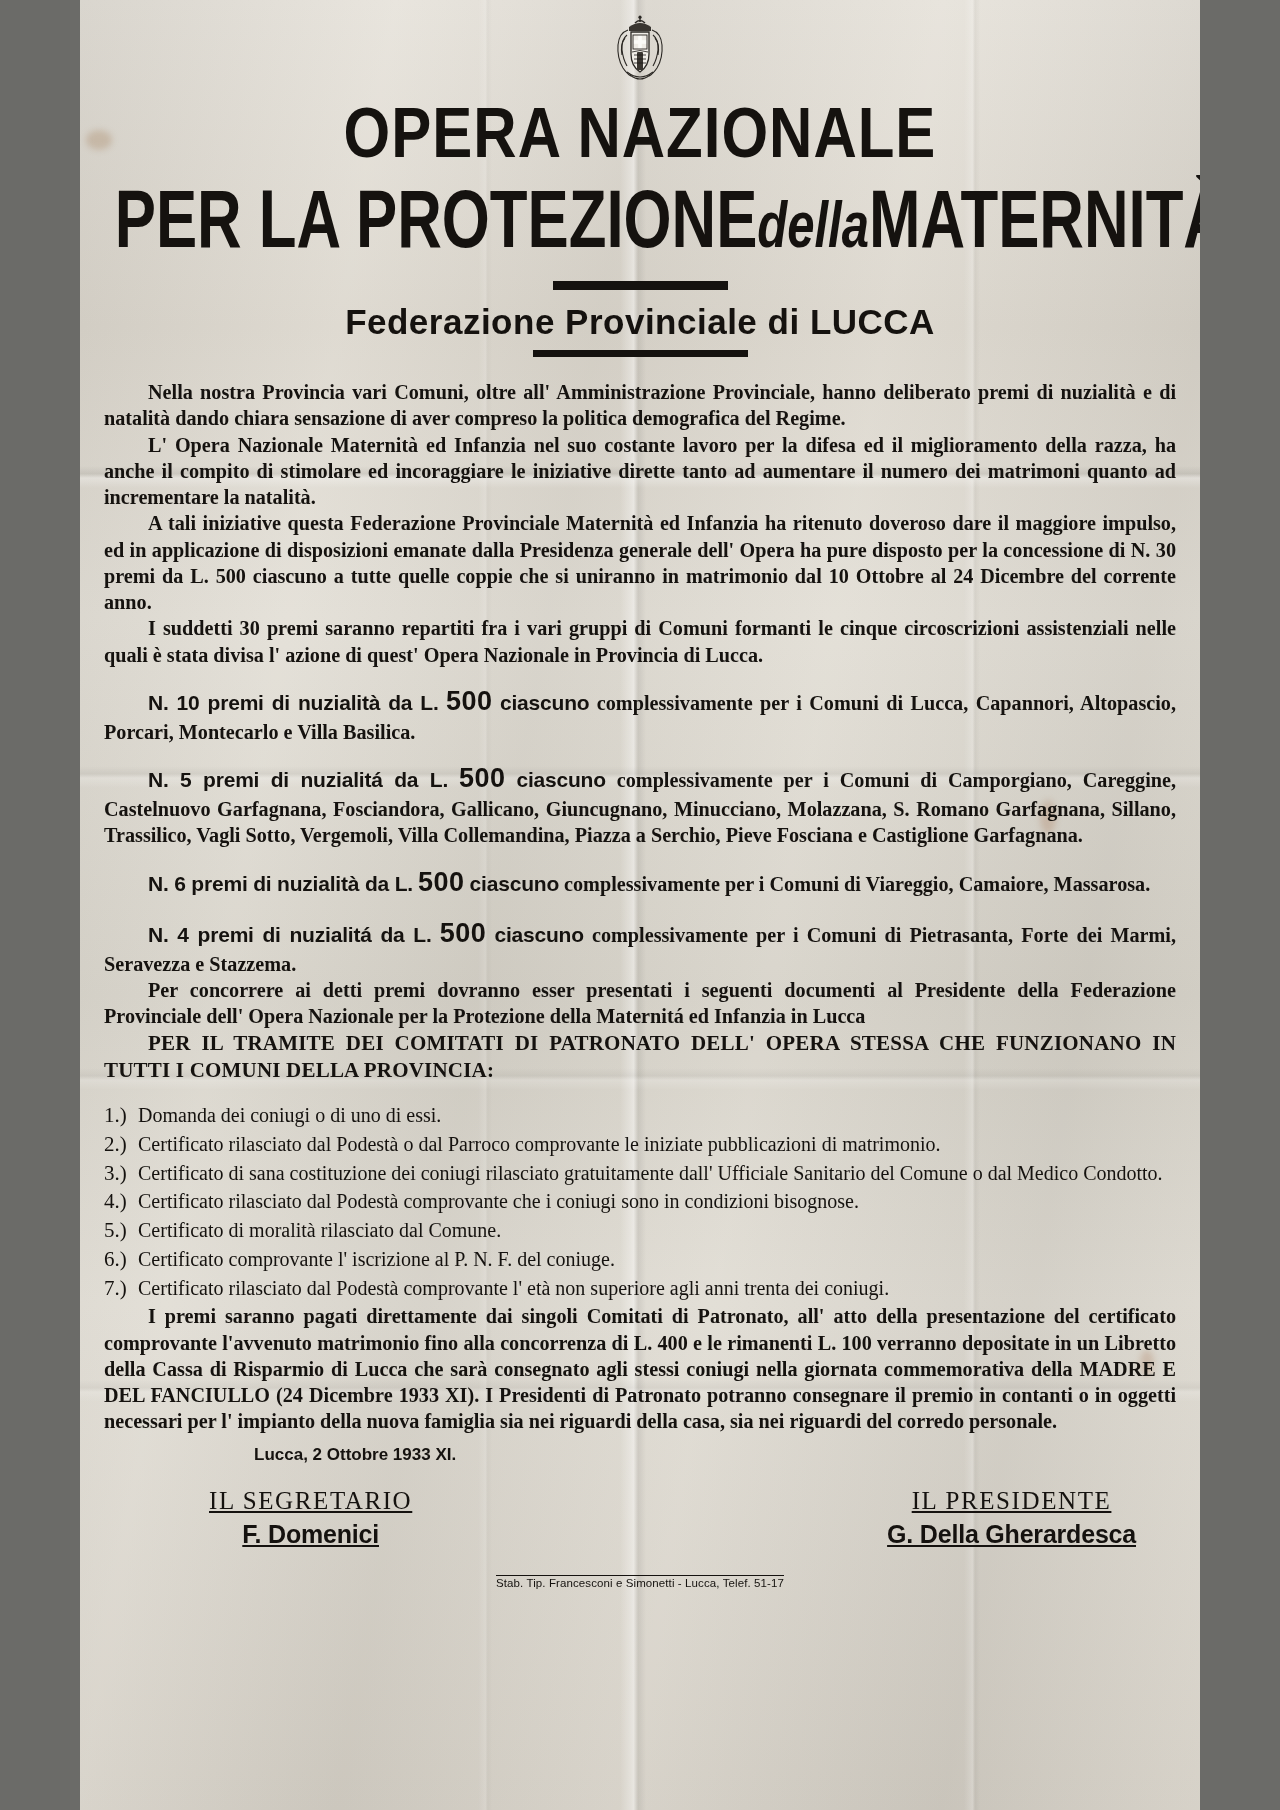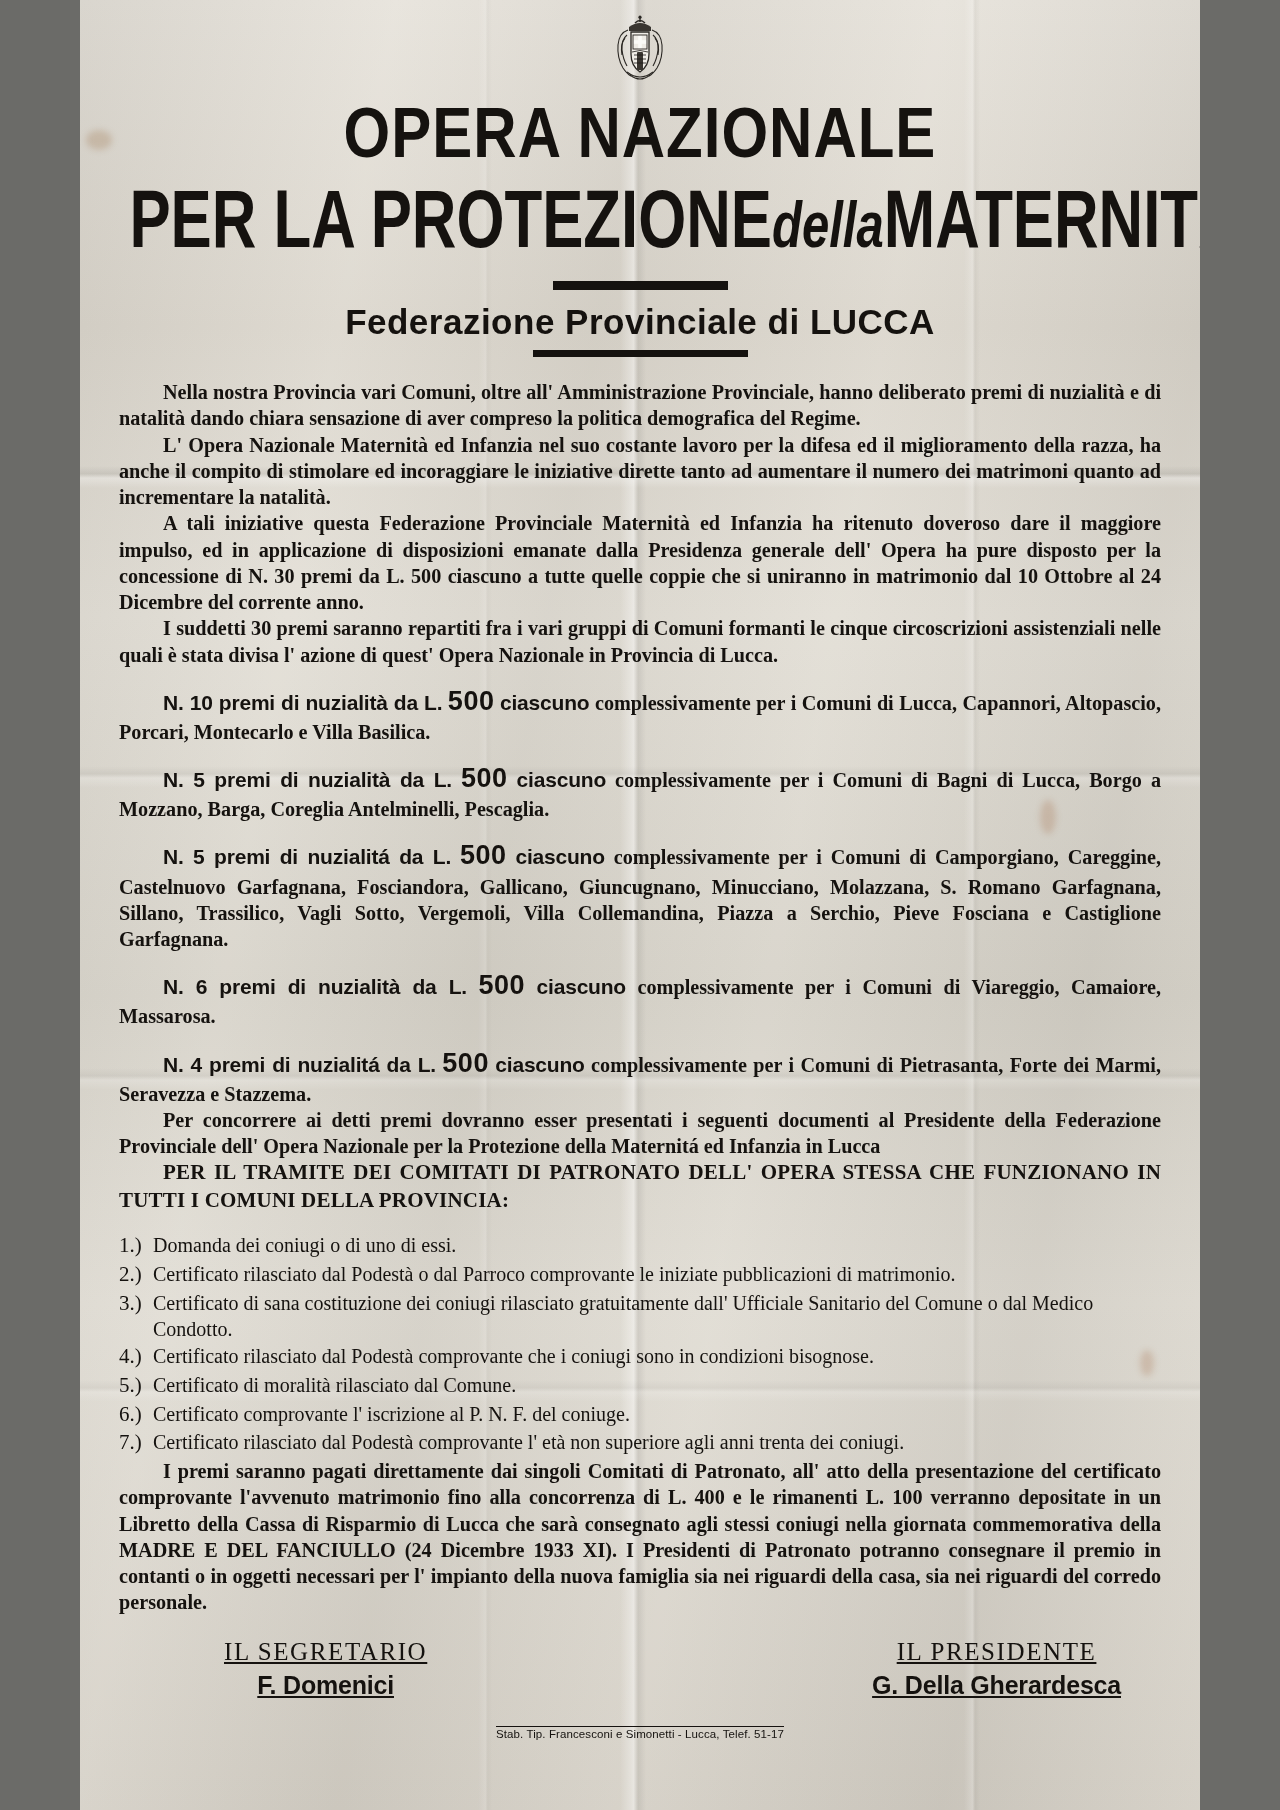--- a/index.html
+++ b/index.html
@@ -32,21 +32,21 @@
     background: linear-gradient(180deg, rgba(0,0,0,0.0), rgba(0,0,0,0.07) 35%, rgba(255,255,255,0.30) 55%, rgba(0,0,0,0.0));
     pointer-events: none;
   }
   .stain {
     position: absolute; border-radius: 50%;
     pointer-events: none;
   }
   .content {
     position: relative;
     z-index: 3;
-    padding: 0 39px;
+    padding: 0 24px;
   }
 
   
   .emblem-wrap { text-align: center; padding-top: 14px; height: 78px; }
   .emblem { display: inline-block; }
 
   
   .title-1 {
     text-align: center;
     font-family: "Liberation Sans", sans-serif;
@@ -282,25 +282,20 @@
       <p>L' Opera Nazionale Maternità ed Infanzia nel suo costante lavoro per la difesa ed il miglioramento della razza, ha anche il compito di stimolare ed incoraggiare le iniziative dirette tanto ad aumentare il numero dei matrimoni quanto ad incrementare la natalità.</p>
       <p>A tali iniziative questa Federazione Provinciale Maternità ed Infanzia ha ritenuto doveroso dare il maggiore impulso, ed in applicazione di disposizioni emanate dalla Presidenza generale dell' Opera ha pure disposto per la concessione di N. 30 premi da L. 500 ciascuno a tutte quelle coppie che si uniranno in matrimonio dal 10 Ottobre al 24 Dicembre del corrente anno.</p>
       <p>I suddetti 30 premi saranno repartiti fra i vari gruppi di Comuni formanti le cinque circoscrizioni assistenziali nelle quali è stata divisa l' azione di quest' Opera Nazionale in Provincia di Lucca.</p>
 
       <div class="premio">
         <span class="lead">N. 10 premi di nuzialità da L.</span>
         <span class="amount">500</span>
         <span class="lead">ciascuno</span><span class="rest"> complessivamente per i Comuni di Lucca, Capannori, Altopascio, Porcari, Montecarlo e Villa Basilica.</span>
       </div>
 
-      <div class="premio">
-        <span class="lead">N. 5 premi di nuzialità da L.</span>
-        <span class="amount">500</span>
-        <span class="lead">ciascuno</span><span class="rest"> complessivamente per i Comuni di Bagni di Lucca, Borgo a Mozzano, Barga, Coreglia Antelminelli, Pescaglia.</span>
-      </div>
 
       <div class="premio">
         <span class="lead">N. 5 premi di nuzialitá da L.</span>
         <span class="amount">500</span>
         <span class="lead">ciascuno</span><span class="rest"> complessivamente per i Comuni di Camporgiano, Careggine, Castelnuovo Garfagnana, Fosciandora, Gallicano, Giuncugnano, Minucciano, Molazzana, S. Romano Garfagnana, Sillano, Trassilico, Vagli Sotto, Vergemoli, Villa Collemandina, Piazza a Serchio, Pieve Fosciana e Castiglione Garfagnana.</span>
       </div>
 
       <div class="premio">
         <span class="lead">N. 6 premi di nuzialità da L.</span>
         <span class="amount">500</span>
@@ -343,20 +338,21 @@
         <span class="txt">Certificato comprovante l' iscrizione al P. N. F. del coniuge.</span>
       </li>
       <li>
         <span class="num">7.)</span>
         <span class="txt">Certificato rilasciato dal Podestà comprovante l' età non superiore agli anni trenta dei coniugi.</span>
       </li>
     </ul>
 
     <div class="closing">I premi saranno pagati direttamente dai singoli Comitati di Patronato, all' atto della presentazione del certificato comprovante l'avvenuto matrimonio fino alla concorrenza di L. 400 e le rimanenti L. 100 verranno depositate in un Libretto della Cassa di Risparmio di Lucca che sarà consegnato agli stessi coniugi nella giornata commemorativa della MADRE E DEL FANCIULLO (24 Dicembre 1933 XI). I Presidenti di Patronato potranno consegnare il premio in contanti o in oggetti necessari per l' impianto della nuova famiglia sia nei riguardi della casa, sia nei riguardi del corredo personale.</div>
 
+    <div class="place-date">Lucca, 2 Ottobre 1933 XI.</div>
 
     <div class="signatures">
       <div class="sig-col">
         <div class="sig-role">IL SEGRETARIO</div>
         <div class="sig-name">F. Domenici</div>
       </div>
       <div class="sig-col">
         <div class="sig-role">IL PRESIDENTE</div>
         <div class="sig-name">G. Della Gherardesca</div>
       </div>

